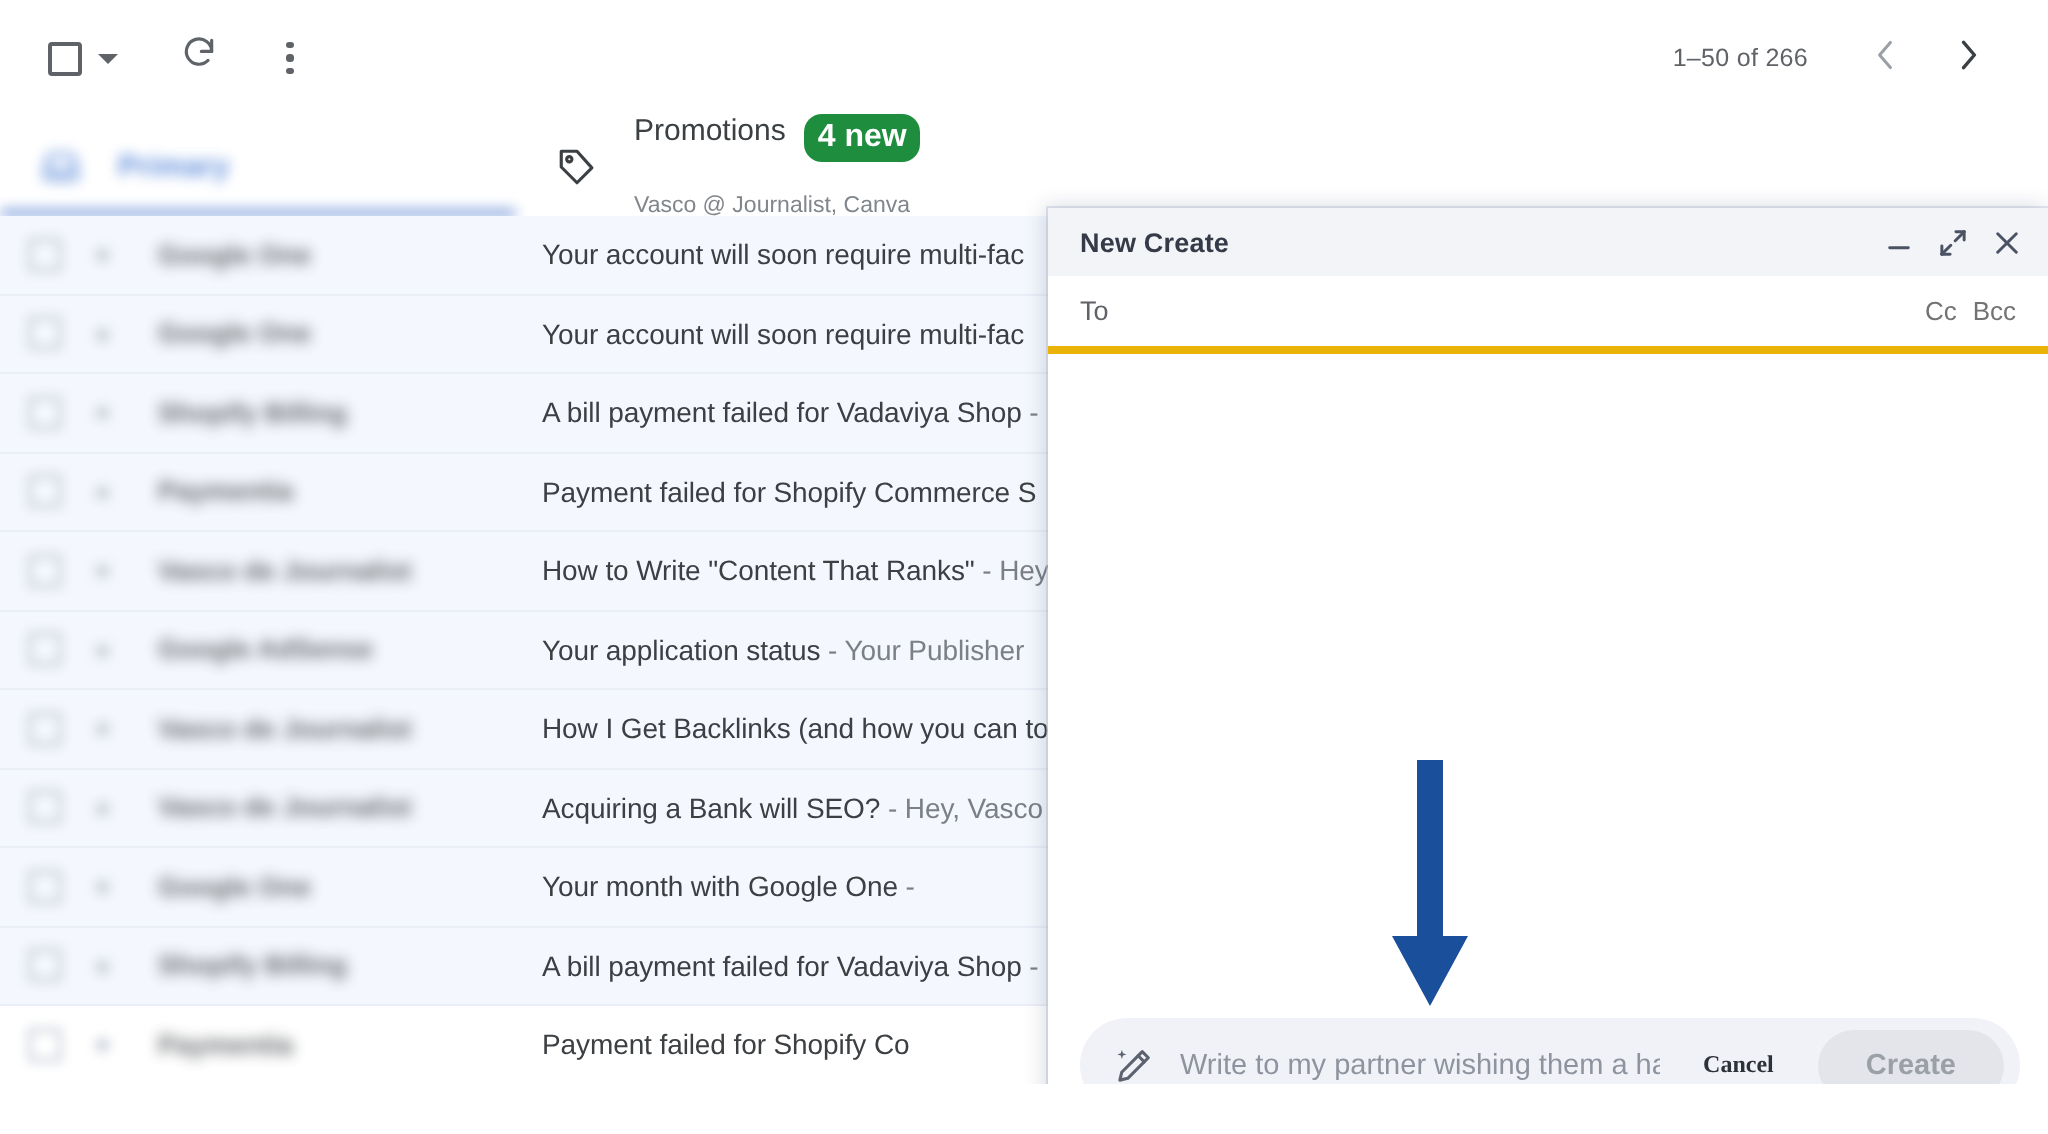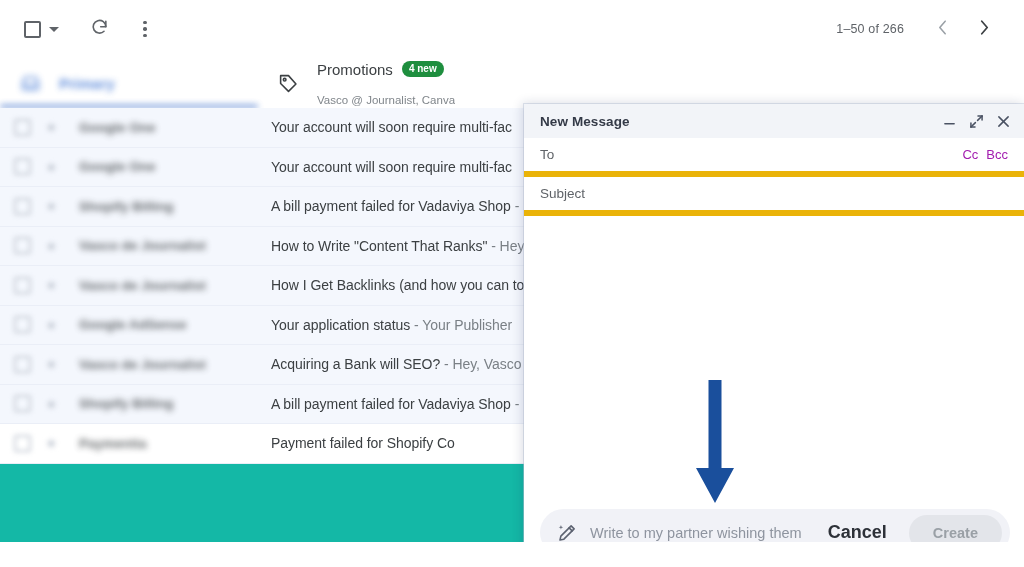--- a/index.html
+++ b/index.html
@@ -108,32 +108,32 @@
     min-width: 0;
   }
   .tab-primary { width: 258px; filter: blur(3.2px); opacity: .75; }
   .tab-promotions { width: 252px; }
   .tab-social { width: 240px; }
 
   .tab-icon { flex: 0 0 auto; display: flex; align-items: center; color: #5f6368; }
   .tab-primary .tab-icon { color: #2f6ad0; }
 
   .tab-textwrap { display: flex; flex-direction: column; justify-content: center; min-width: 0; }
-  .tab-title-row { display: flex; align-items: center; gap: 9px; }
+  .tab-title-row { display: flex; align-items: flex-start; gap: 9px; }
   .tab-title {
     font-size: 15px;
     color: #3c4043;
     font-weight: 500;
     white-space: nowrap;
   }
   .tab-primary .tab-title { color: #2f6ad0; font-weight: 600; }
   .badge-new {
     background: #1e8e3e;
     color: #ffffff;
-    font-size: 10px;
+    font-size: 16px;
     font-weight: 700;
     border-radius: 9px;
     padding: 1.5px 7px 2px;
     line-height: 1.25;
     white-space: nowrap;
   }
   .tab-sub {
     font-size: 11.5px;
     color: #80868b;
     margin-top: 16px;
@@ -239,36 +239,36 @@
     gap: 14px;
     color: #4a5263;
   }
   .winbtn { cursor: pointer; display: flex; align-items: center; justify-content: center; line-height: 1; }
 
   .field-row {
     height: 39px;
     display: flex;
     align-items: center;
     padding: 0 16px;
-    border-bottom: 6px solid #eab308;
+    border-bottom: 4px solid #eab308;
     flex: 0 0 auto;
     gap: 24px;
   }
   .field-label {
     font-size: 13.5px;
     color: #5f6368;
   }
   .ccbcc {
     margin-left: auto;
     display: flex;
     gap: 8px;
   }
   .ccbcc span {
     font-size: 13px;
-    color: #a21caf;
+    color: #737373;
     cursor: pointer;
   }
   .compose-body {
     flex: 1 1 auto;
     position: relative;
     background: #ffffff;
   }
 
   
   .arrow-anno {
@@ -300,28 +300,28 @@
     border: none;
     outline: none;
     background: transparent;
     font-family: "Liberation Sans", sans-serif;
     font-size: 14.5px;
     color: #3c4043;
     min-width: 0;
   }
   .hmw-input::placeholder { color: #8e949f; }
   .btn-cancel {
-    font-size: 18px;
+    font-size: 12px;
     font-weight: 600;
     color: #2d3138;
     background: transparent;
     border: none;
     cursor: pointer;
     padding: 8px 10px;
-    font-family: Liberation Sans, sans-serif;
+    font-family: Liberation Serif, serif;
     white-space: nowrap;
   }
   .btn-create {
     font-size: 14.5px;
     font-weight: 600;
     color: #9aa0a6;
     background: #e3e5ea;
     border: none;
     border-radius: 20px;
     padding: 10px 24px;
@@ -432,60 +432,72 @@
         </div>
         <div class="row">
           <span class="row-cb"></span>
           <span class="row-star">★</span>
           <span class="row-sender">Shopify Billing</span>
           <span class="row-subject"><span>A bill payment failed for Vadaviya Shop</span><span class="snip"> -</span></span>
         </div>
         <div class="row">
           <span class="row-cb"></span>
           <span class="row-star">★</span>
+          <span class="row-sender">Paymentia</span>
+          <span class="row-subject"><span>Payment failed for Shopify Commerce S</span><span class="snip"></span></span>
+        </div>
+        <div class="row">
+          <span class="row-cb"></span>
+          <span class="row-star">★</span>
           <span class="row-sender">Vasco de Journalist</span>
           <span class="row-subject"><span>How to Write "Content That Ranks"</span><span class="snip"> - Hey</span></span>
         </div>
         <div class="row">
           <span class="row-cb"></span>
           <span class="row-star">★</span>
+          <span class="row-sender">Google AdSense</span>
+          <span class="row-subject"><span>Your application status</span><span class="snip"> - Your Publisher</span></span>
+        </div>
+        <div class="row">
+          <span class="row-cb"></span>
+          <span class="row-star">★</span>
           <span class="row-sender">Vasco de Journalist</span>
           <span class="row-subject"><span>How I Get Backlinks (and how you can to</span><span class="snip"></span></span>
         </div>
         <div class="row">
           <span class="row-cb"></span>
           <span class="row-star">★</span>
-          <span class="row-sender">Google AdSense</span>
-          <span class="row-subject"><span>Your application status</span><span class="snip"> - Your Publisher</span></span>
-        </div>
-        <div class="row">
-          <span class="row-cb"></span>
-          <span class="row-star">★</span>
           <span class="row-sender">Vasco de Journalist</span>
           <span class="row-subject"><span>Acquiring a Bank will SEO?</span><span class="snip"> - Hey, Vasco</span></span>
         </div>
         <div class="row">
           <span class="row-cb"></span>
           <span class="row-star">★</span>
+          <span class="row-sender">Google One</span>
+          <span class="row-subject"><span>Your month with Google One</span><span class="snip"> -</span></span>
+        </div>
+        <div class="row">
+          <span class="row-cb"></span>
+          <span class="row-star">★</span>
           <span class="row-sender">Shopify Billing</span>
           <span class="row-subject"><span>A bill payment failed for Vadaviya Shop</span><span class="snip"> -</span></span>
         </div>
         <div class="row unreadish">
           <span class="row-cb"></span>
           <span class="row-star">★</span>
           <span class="row-sender">Paymentia</span>
           <span class="row-subject"><span>Payment failed for Shopify Co</span><span class="snip"></span></span>
         </div>
       </div>
   </div>
 
   <div class="compose">
 
     <div class="compose-header">
-      <span class="compose-title">New Message</span>
+      <span class="compose-title">New Create</span>
       <div class="compose-winbtns">
         <span class="winbtn">
           <svg width="13" height="13" viewBox="0 0 14 14" stroke="#4a5263" stroke-width="1.6" stroke-linecap="round">
               <line x1="2" y1="9.5" x2="12" y2="9.5"></line>
             </svg>
         </span>
         <span class="winbtn">
           <svg width="13" height="13" viewBox="0 0 14 14" fill="none" stroke="#4a5263" stroke-width="1.6" stroke-linecap="round" stroke-linejoin="round">
             <polyline points="13,1 13,5.4"></polyline>
               <polyline points="13,1 8.6,1"></polyline>
@@ -505,23 +517,20 @@
     </div>
 
     <div class="field-row">
       <span class="field-label">To</span>
       <div class="ccbcc">
         <span>Cc</span>
         <span>Bcc</span>
       </div>
     </div>
 
-    <div class="field-row">
-      <span class="field-label">Subject</span>
-    </div>
 
     <div class="compose-body"></div>
   </div>
 
   <div class="arrow-anno">
     <svg width="42" height="125" viewBox="0 0 42 125">
       <polygon points="14.5,0 27.5,0 27.5,88 40,88 21,123 2,88 14.5,88" fill="#1a4f9c"></polygon>
     </svg>
   </div>
 

